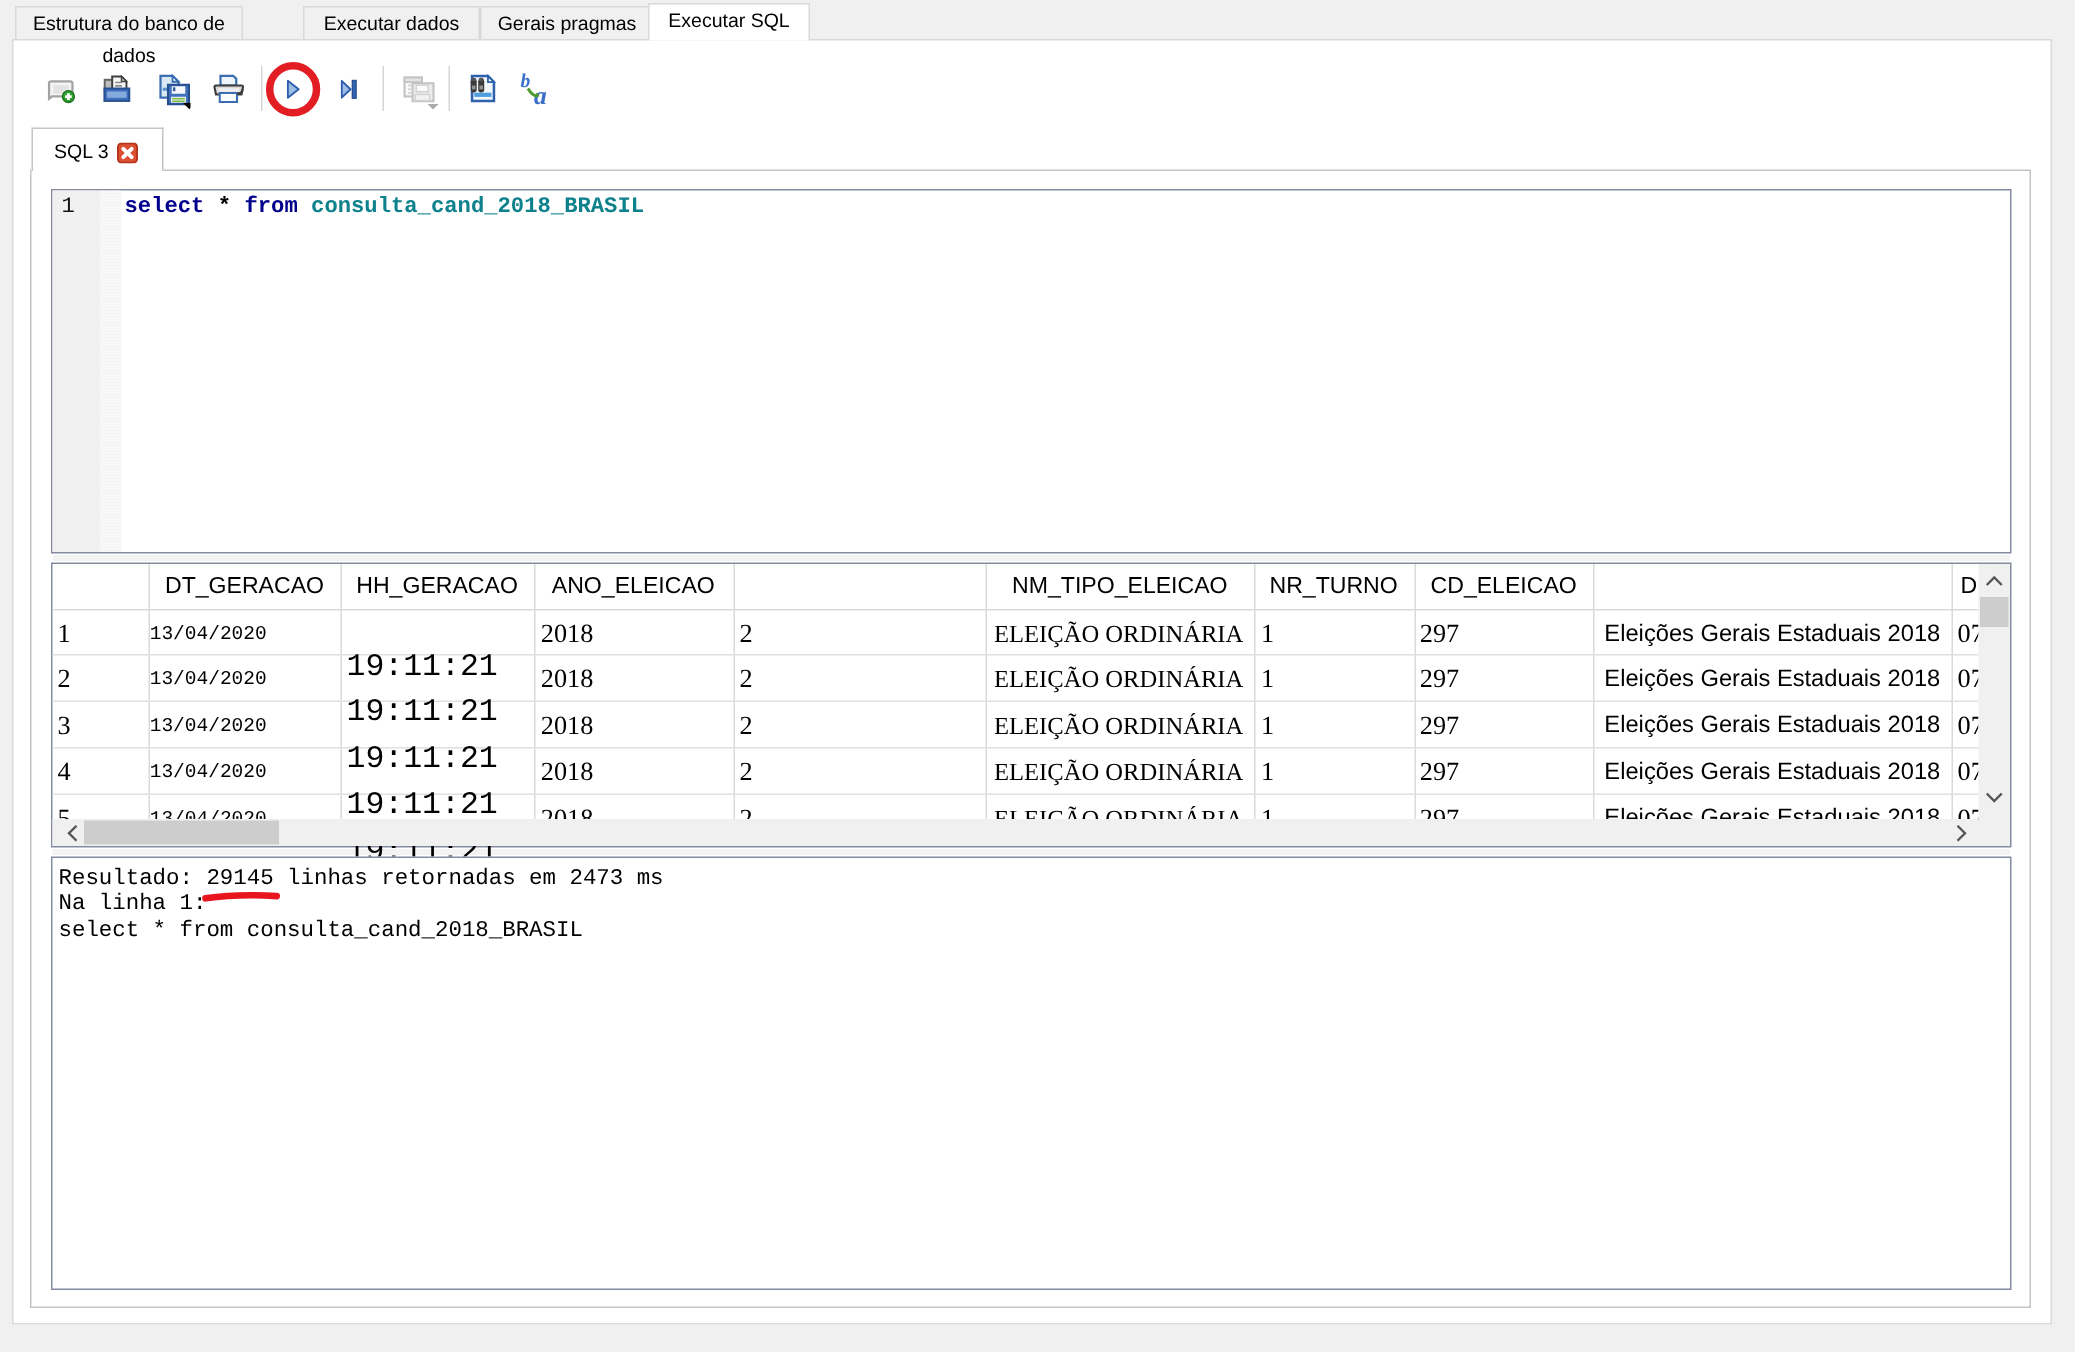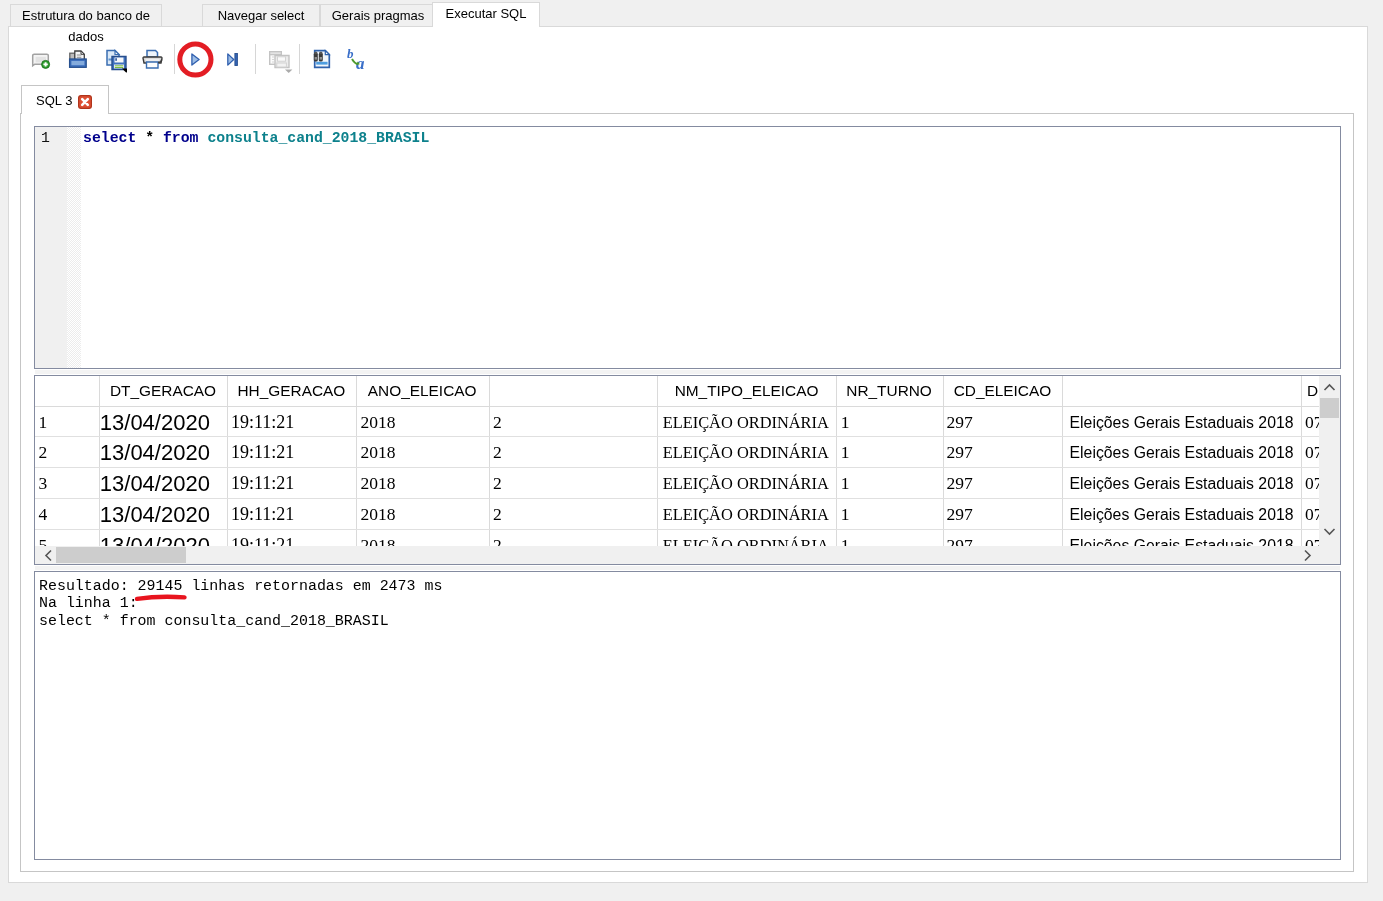--- a/index.html
+++ b/index.html
@@ -26,40 +26,40 @@
 #code { left:48px; top:3px; font-size:14.8px; font-weight:bold; white-space:pre; }
 .kw { color:#00008c; } .tbl { color:#0d818c; } .star { color:#000; }
 
 #grid { left:34px; top:375px; width:1307px; height:190px; background:#fff; border:1px solid #848ba0; }
 .colsep { position:absolute; top:0; width:1px; background:#dadada; height:171px; }
 .rowsep { position:absolute; left:0; width:1284px; height:1px; background:#e0e0e0; }
 .hdr { position:absolute; top:0; height:30px; font-size:15.4px; color:#000; text-align:center; line-height:30px; overflow:hidden; }
 .cell { position:absolute; height:30px; padding-top:2px; line-height:29px; white-space:nowrap; overflow:hidden; color:#000; }
 .row { position:absolute; left:0; width:1284px; height:31px; }
 .serif { font-family:"Liberation Serif",serif; font-size:17.5px; }
-.d19 { font-family:Liberation Sans, sans-serif; font-size:22px; }
-.d18 { font-family:Liberation Serif, serif; font-size:18px; }
+.d19 { font-family:Liberation Mono, monospace; font-size:13px; }
+.d18 { font-family:Liberation Mono, monospace; font-size:21px;margin-top:23px; }
 .s16 { font-family:"Liberation Serif",serif; font-size:16.4px; }
 .sans155 { font-family:"Liberation Sans",sans-serif; font-size:15.8px; }
 
 #vsb { left:1284px; top:0; width:21px; height:170px; background:#f0f0f0; }
 #vthumb { left:1285px; top:22px; width:19px; height:20px; background:#cdcdcd; }
 #hsb { left:0; top:170px; width:1284px; height:18px; background:#f0f0f0; }
 #hthumb { left:21px; top:171px; width:130px; height:16px; background:#cdcdcd; }
 
 #log { left:34px; top:571px; width:1307px; height:289px; background:#fff; border:1px solid #848ba0; }
 #logtext { left:4px; top:6px; font-size:14.95px; line-height:17.3px; white-space:pre; color:#000; }
 .annot { position:absolute; z-index:9; }
 </style>
 </head>
 <body>
 <div class="abs" id="panel"></div>
 
 <div class="tab abs" style="left:10px; width:152px;">Estrutura do banco de dados</div>
-<div class="tab abs" style="left:202px; width:118px;">Navegar select</div>
+<div class="tab abs" style="left:202px; width:118px;">Executar dados</div>
 <div class="tab abs" style="left:320px; width:116px;">Gerais pragmas</div>
 <div class="tab active abs" style="left:432px; width:108px;">Executar SQL</div>
 
 <svg class="abs" style="left:31px; top:52px;" width="20" height="18" viewBox="0 0 20 18">
   <path d="M3.1,2.2 h12.8 a1.4,1.4 0 0 1 1.4,1.4 v8.6 H3.8 l-2.1,1.6 V3.6 a1.4,1.4 0 0 1 1.4,-1.4 z" fill="#f4f4f4" stroke="#a2a2a2" stroke-width="1.5"></path>
   <rect x="4.6" y="4.8" width="10.2" height="5.6" fill="#e3e3e3"></rect>
   <circle cx="14.6" cy="12.4" r="4" fill="#2e9e2e" stroke="#1c701c" stroke-width="0.9"></circle>
   <path d="M14.6,10.2 v4.4 M12.4,12.4 h4.4" stroke="#fff" stroke-width="1.9"></path>
 </svg>
 

